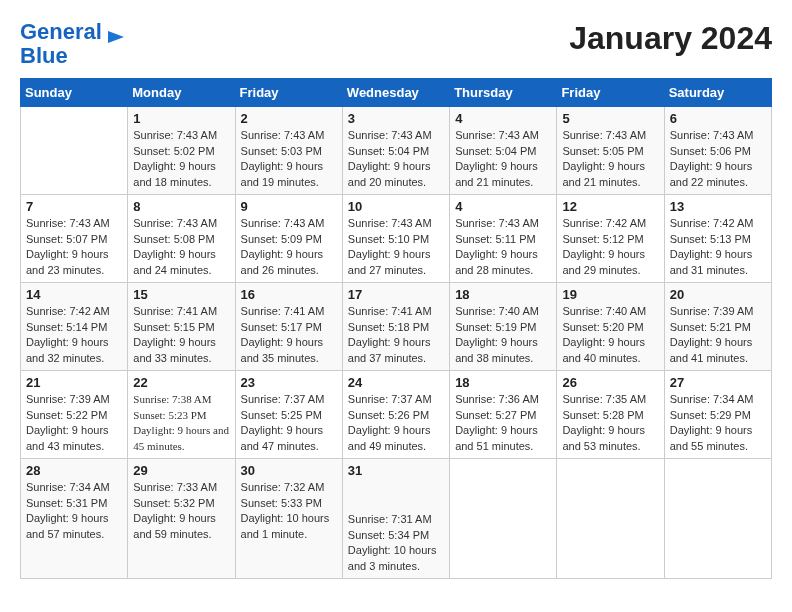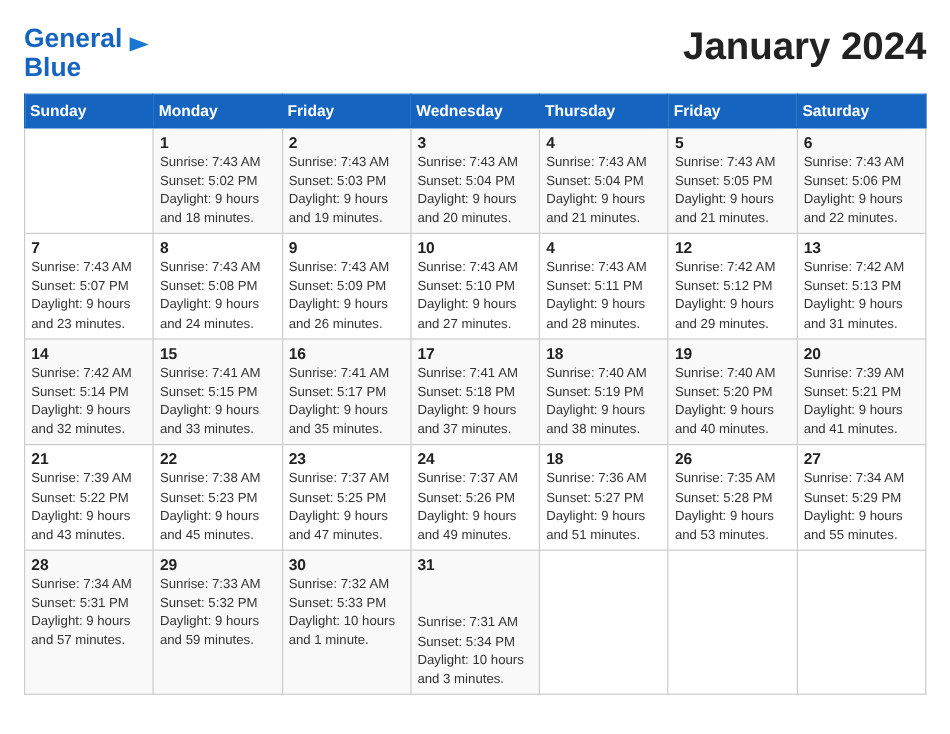--- a/index.html
+++ b/index.html
@@ -247,21 +247,21 @@
       </tr>
       <tr>
         <td>
           <span class="day-number">21</span>
           <div class="day-info" style="white-space: pre-line;">Sunrise: 7:39 AM
 Sunset: 5:22 PM
 Daylight: 9 hours and 43 minutes.</div>
         </td>
         <td>
           <span class="day-number">22</span>
-          <div class="day-info" style="white-space: pre-line;">Sunrise: 7:38 AM
+          <div class="day-info" style="white-space: pre-line; font-family: Liberation Serif, serif;">Sunrise: 7:38 AM
 Sunset: 5:23 PM
 Daylight: 9 hours and 45 minutes.</div>
         </td>
         <td>
           <span class="day-number">23</span>
           <div class="day-info" style="white-space: pre-line;">Sunrise: 7:37 AM
 Sunset: 5:25 PM
 Daylight: 9 hours and 47 minutes.</div>
         </td>
         <td>

